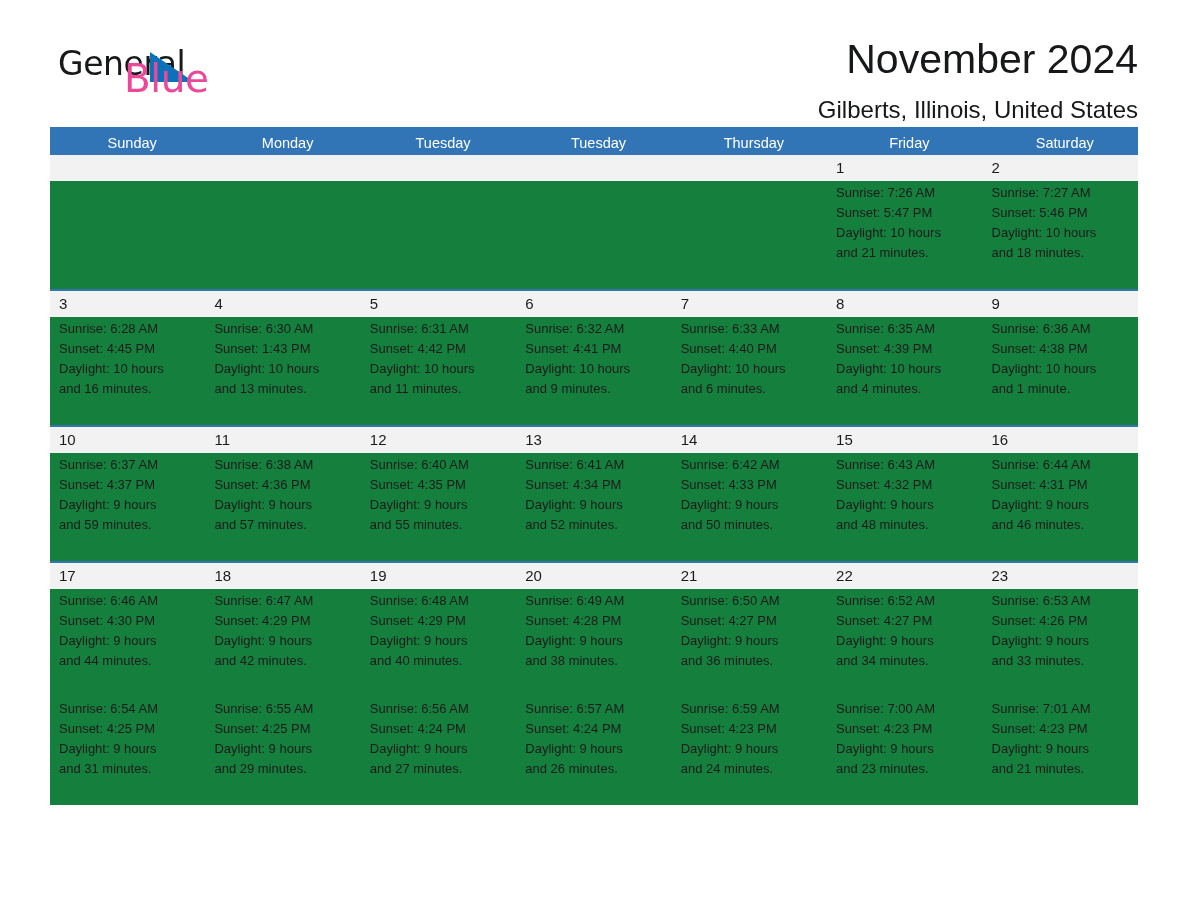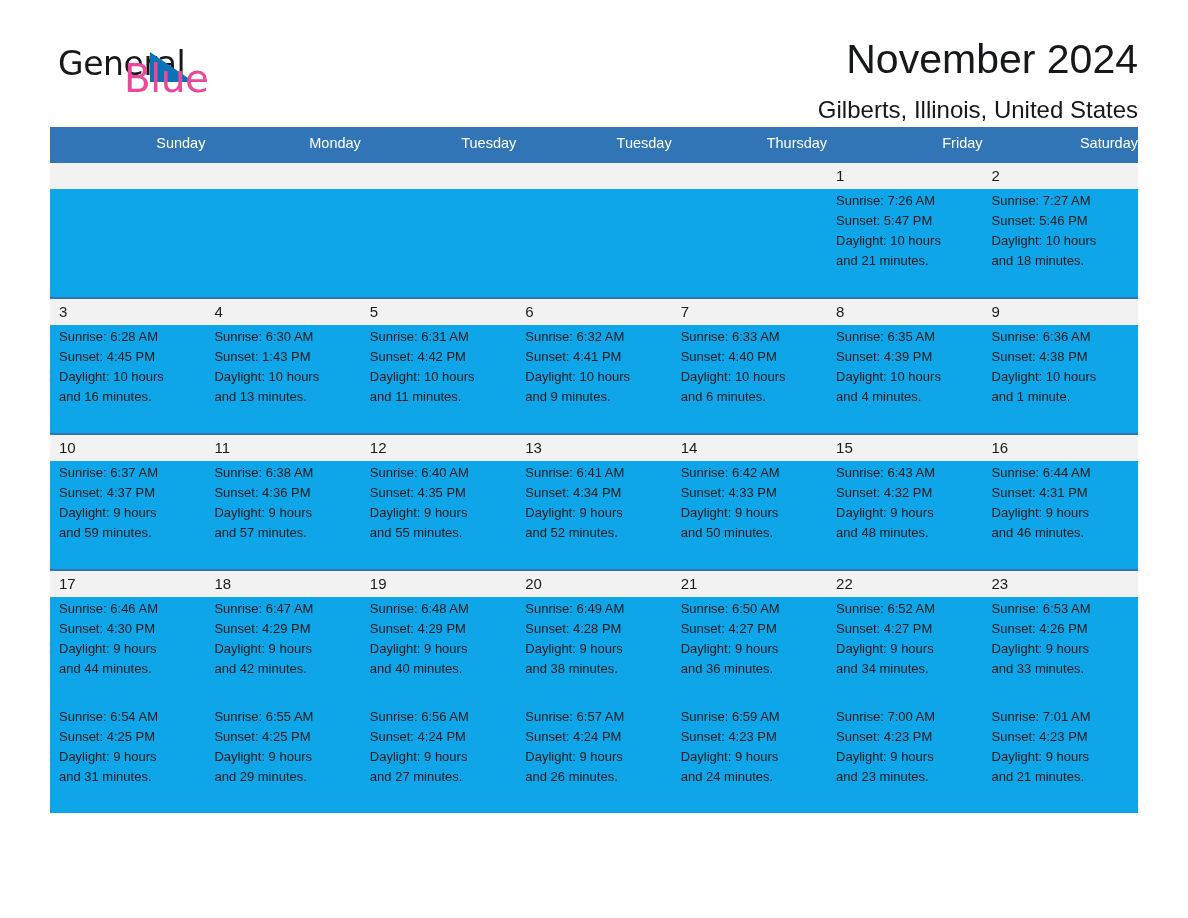--- a/index.html
+++ b/index.html
@@ -91,39 +91,39 @@
     margin-top: 17px;
     width: 1088px;
     border-collapse: collapse;
     table-layout: fixed;
   }
   .calendar th {
     background: #3275b6;
     color: #ffffff;
     font-size: 14.5px;
     font-weight: 400;
-    text-align: right;
-    padding: 8px 0 12px 9px;
+    text-align: center;
+    padding: 8px 0 4px 9px;
     height: 16px;
     border: none;
   }
   .daynum-row td {
     background: #f2f2f2;
     font-size: 15px;
     color: #1b1b1b;
     padding: 4px 0 4px 9px;
     height: 18px;
     vertical-align: top;
     border-top: 2px solid #2f74b5;
   }
   .daynum-row.first td {
     border-top: none;
   }
   .info-row td {
-    background: #0ea5e9;
+    background: #15803d;
     font-size: 13px;
     line-height: 20px;
     color: #1b1b1b;
     padding: 2px 8px 10px 9px;
     vertical-align: top;
     height: 96px;
   }
   .cell-line {
     white-space: nowrap;
   }

